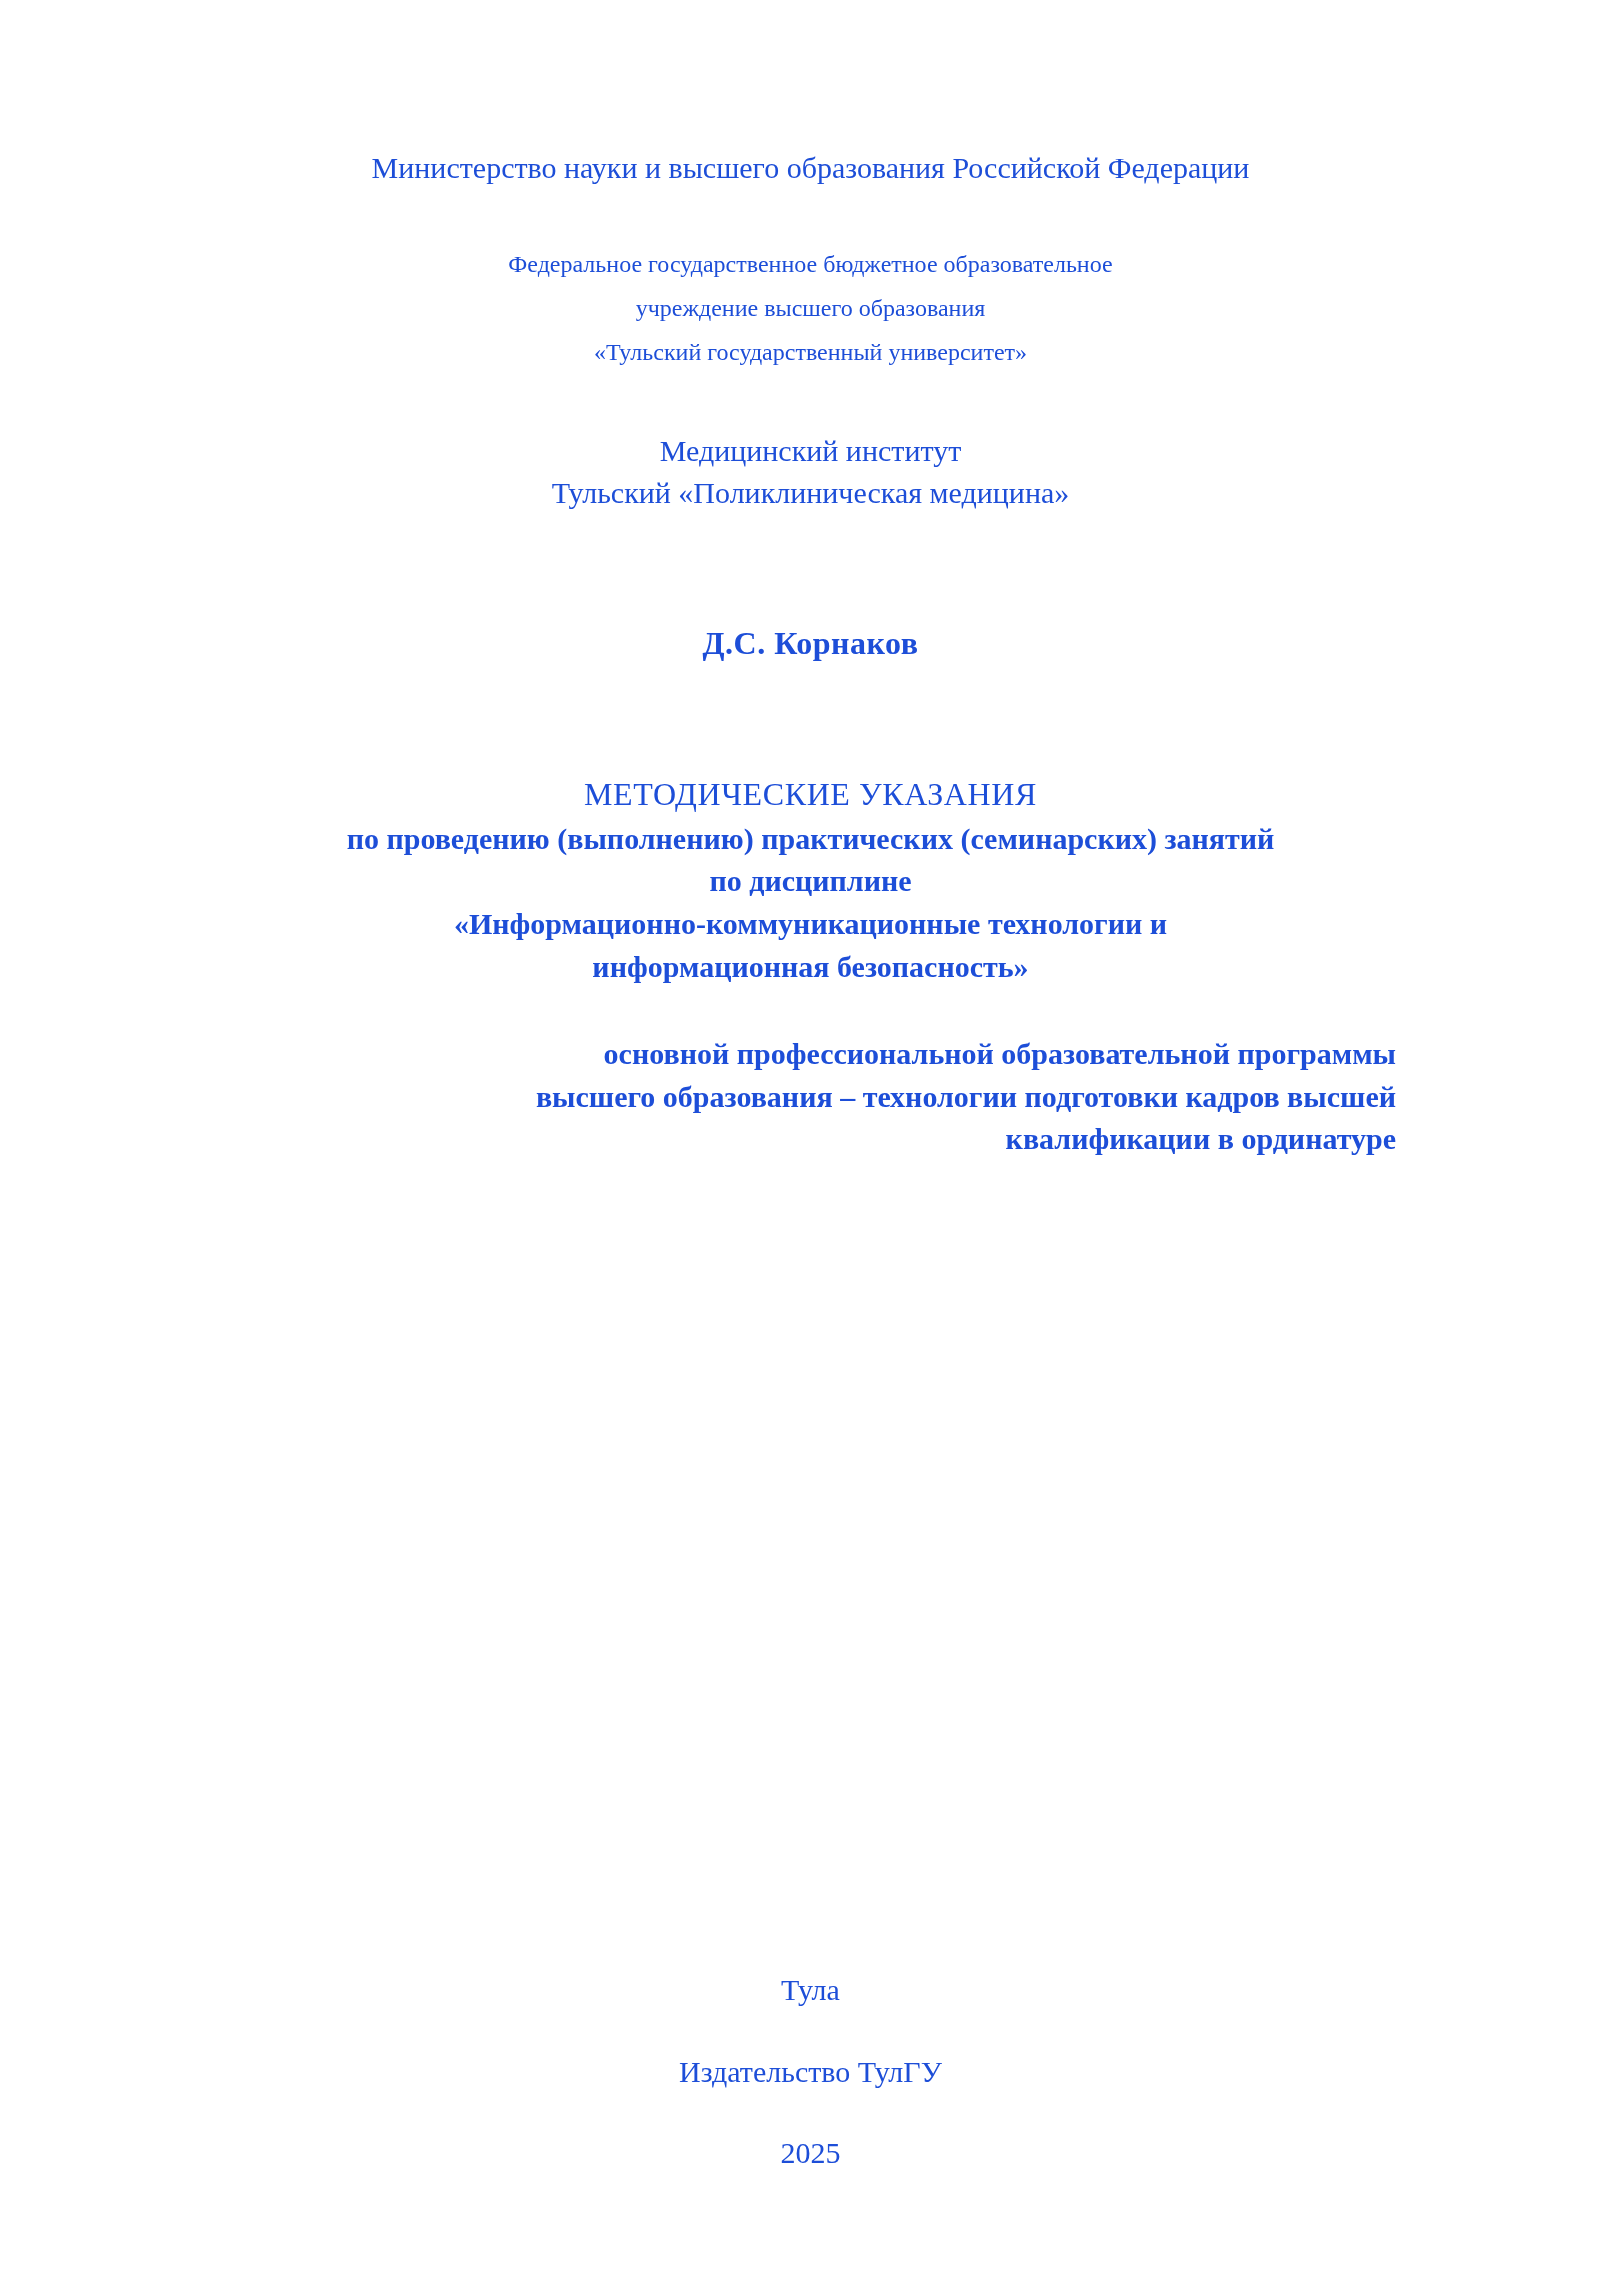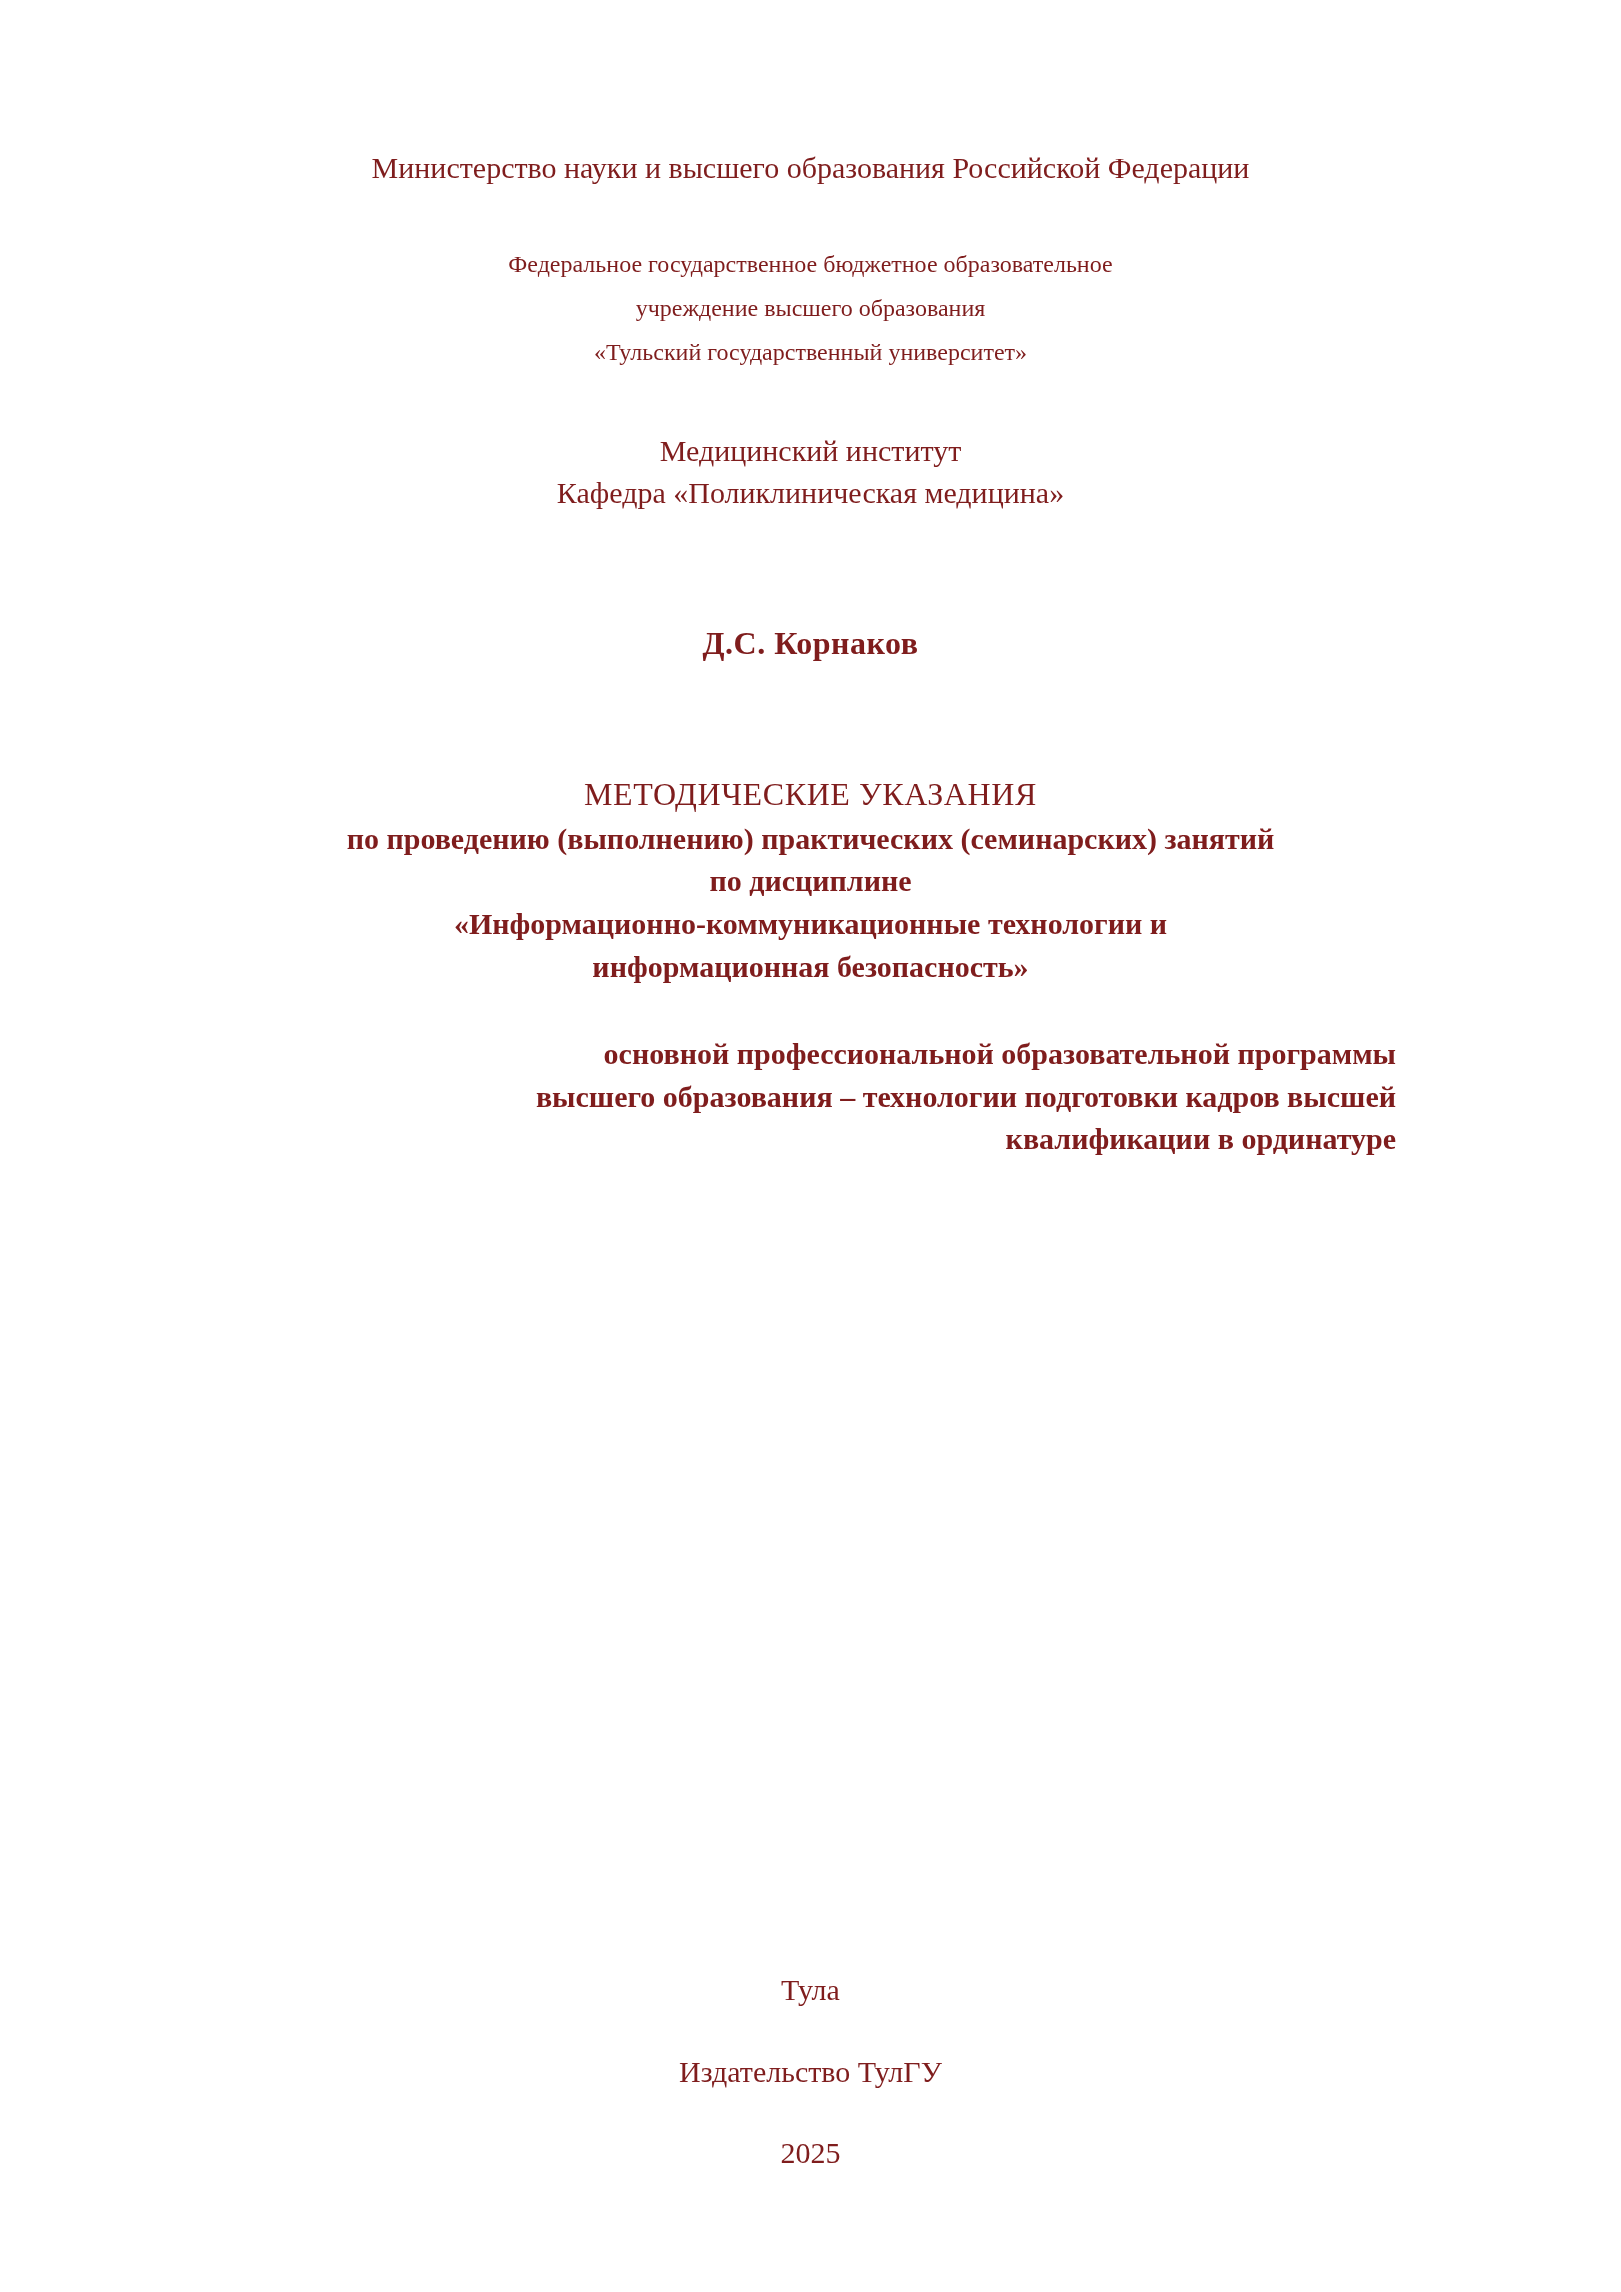--- a/index.html
+++ b/index.html
@@ -7,21 +7,21 @@
     padding: 0;
     background: #ffffff;
   }
   .page {
     position: relative;
     width: 1621px;
     height: 2293px;
     margin: 0 auto;
     background: #ffffff;
     font-family: "Liberation Serif", serif;
-    color: #7f1d1d;
+    color: #1d4ed8;
     box-sizing: border-box;
     overflow: hidden;
   }
   .content {
     position: absolute;
     left: 0;
     right: 0;
     top: 147px;
     padding: 0 225px;
     text-align: center;
@@ -94,21 +94,21 @@
     <div class="institution">
       <div class="line">Федеральное государственное бюджетное образовательное</div>
       <div class="line">учреждение высшего образования</div>
       <div class="line">«Тульский государственный университет»</div>
     </div>
 
     <div class="gap-lg"></div>
 
     <div class="unit">
       <div class="line">Медицинский институт</div>
-      <div class="line">Кафедра «Поликлиническая медицина»</div>
+      <div class="line">Тульский «Поликлиническая медицина»</div>
     </div>
 
     <div style="height:106px"></div>
 
     <div class="author line">Д.С. Корнаков</div>
 
     <div style="height:106px"></div>
 
     <div class="doc-title line">МЕТОДИЧЕСКИЕ УКАЗАНИЯ</div>
 

